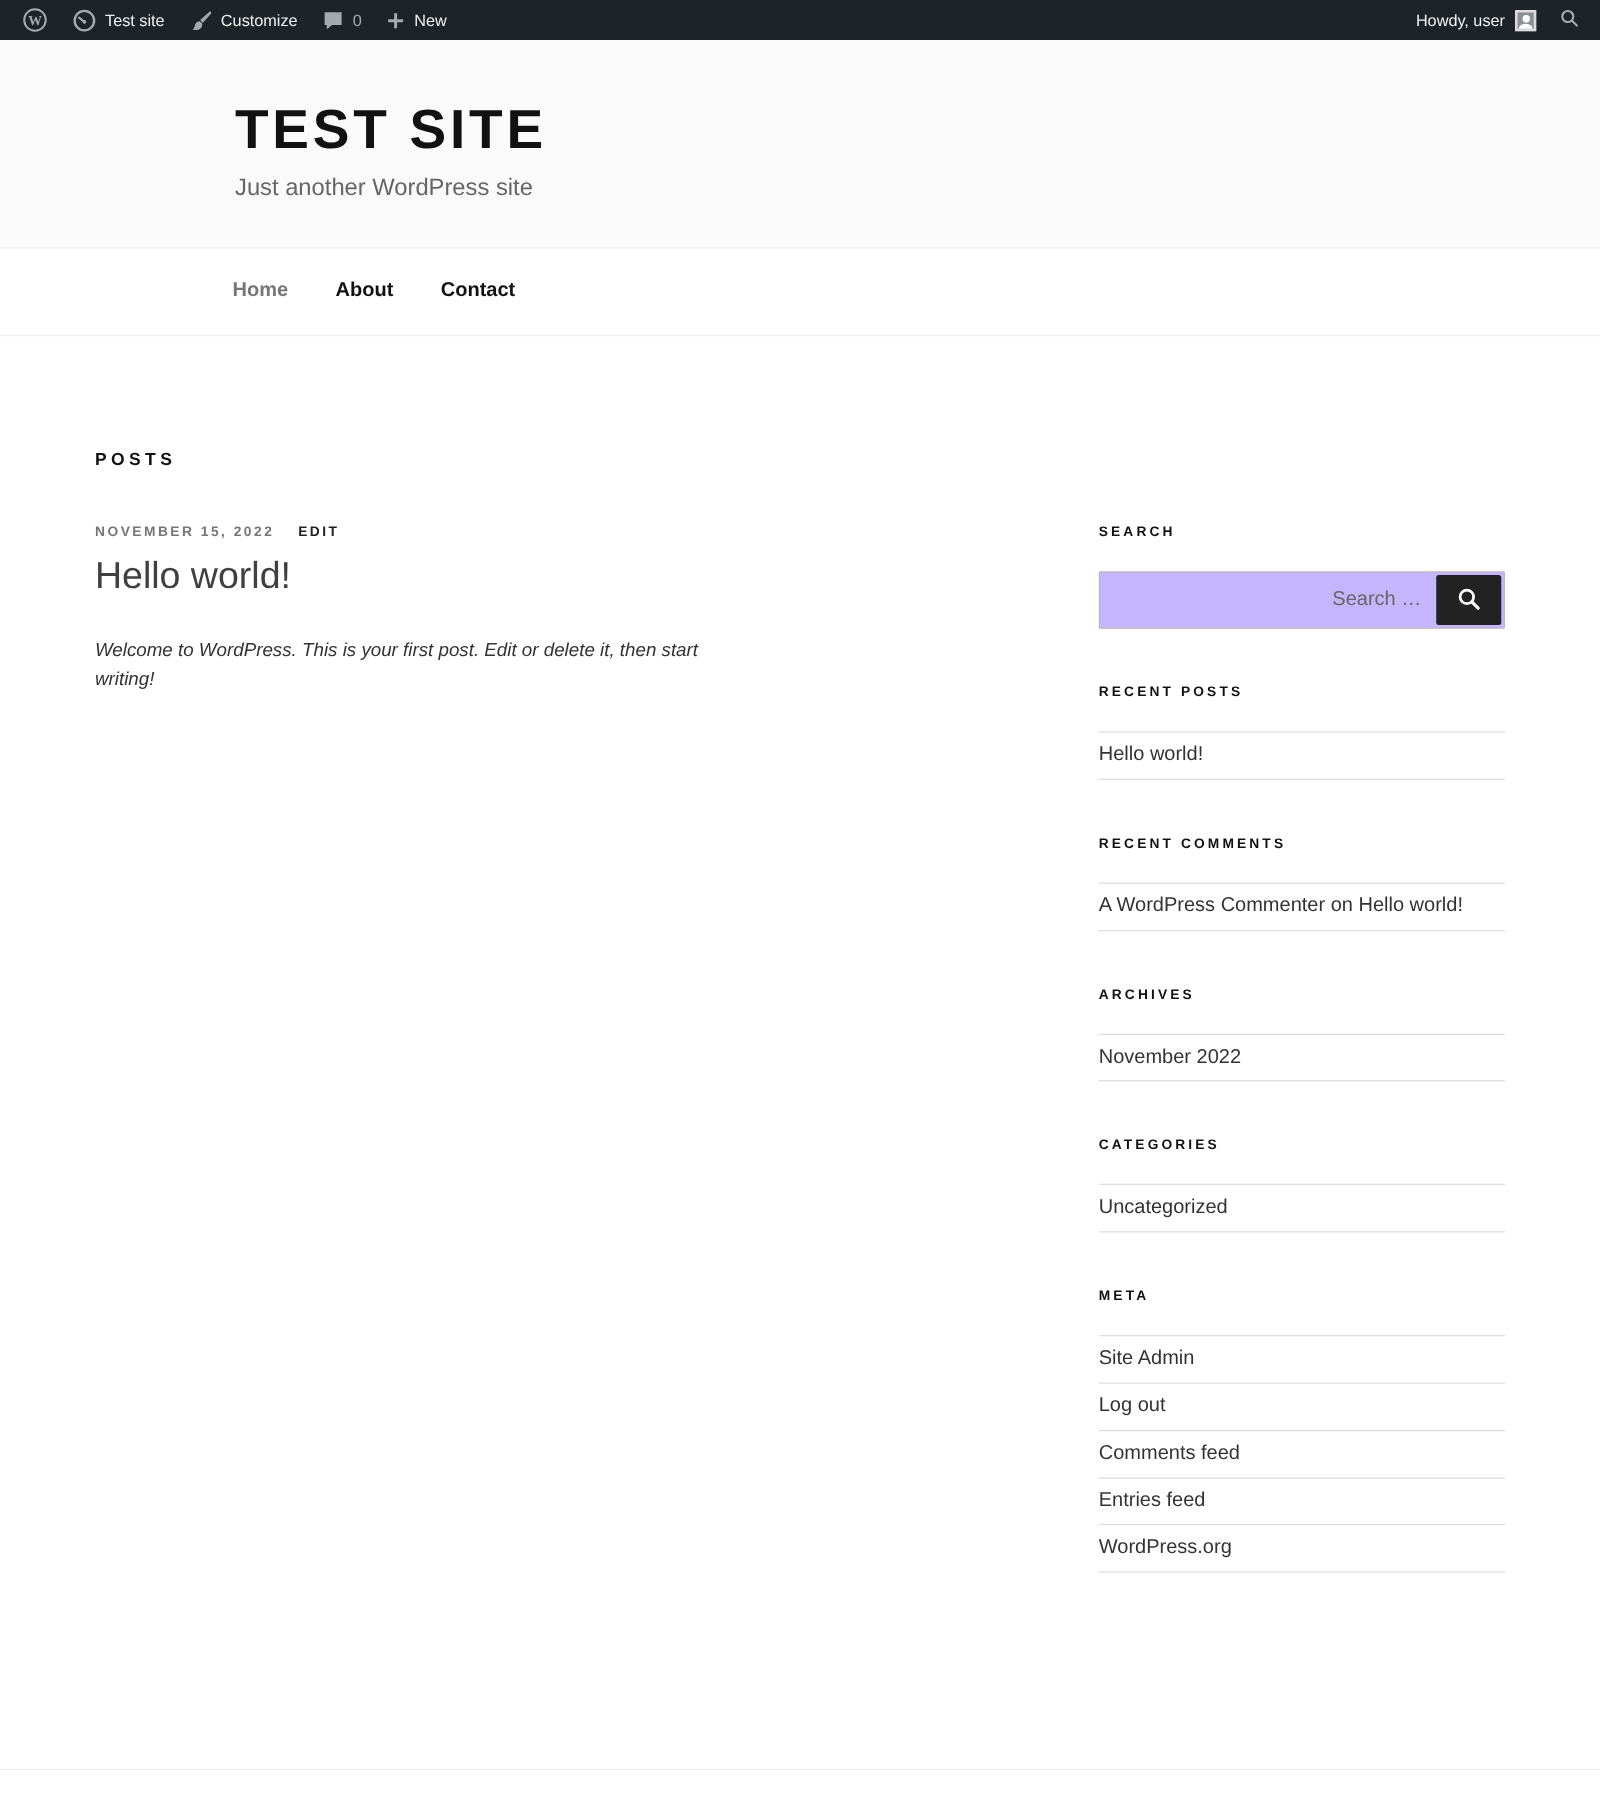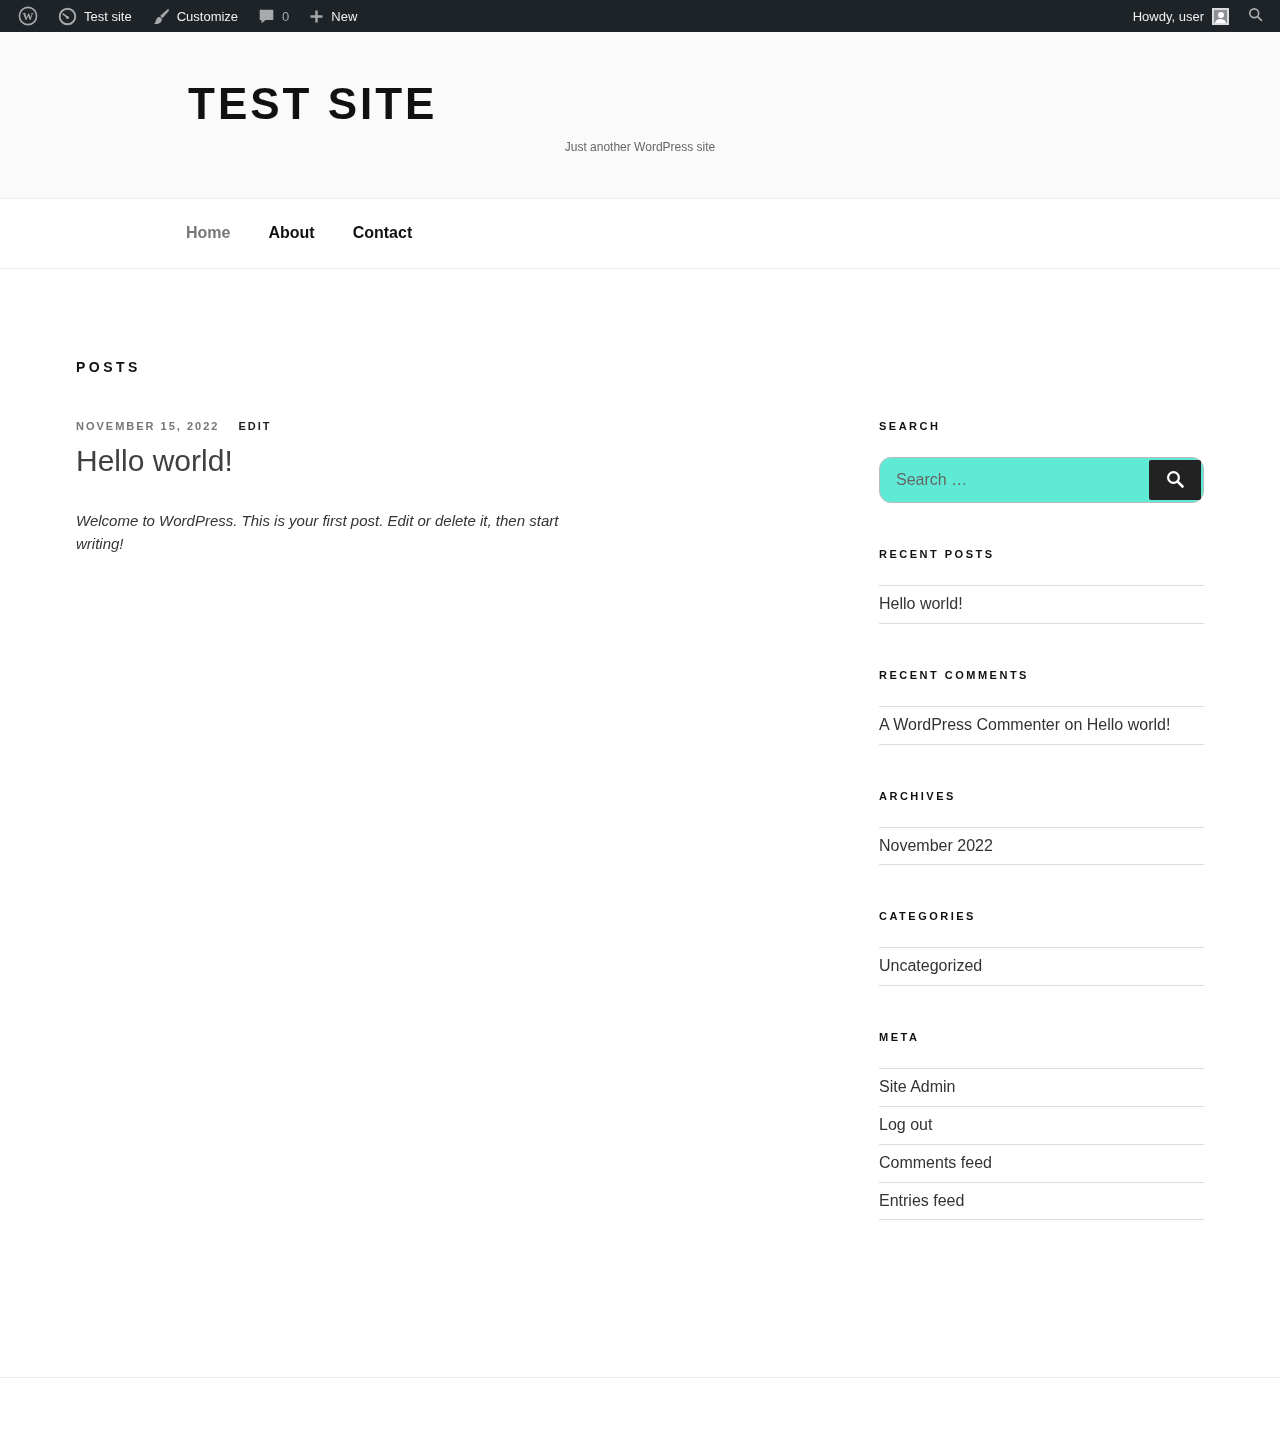--- a/index.html
+++ b/index.html
@@ -37,21 +37,21 @@
 
   
   #masthead {
     background:#fafafa; border-bottom:1px solid #eeeeee;
     padding:49px 188px 0 188px; height:167px;
   }
   .site-title {
     margin:0; font-size:44px; font-weight:800; letter-spacing:3px;
     color:#111; line-height:1.05;
   }
-  .site-tagline { margin:13px 0 0; font-size:12px; color:#666;text-align:center; }
+  .site-tagline { margin:13px 0 0; font-size:19px; color:#666; }
 
   
   #site-nav {
     background:#fff; border-bottom:1px solid #eeeeee;
     padding:25px 80px 26px 186px;
     text-align:center;
   }
   #site-nav ul { list-style:none; margin:0; padding:0; display:flex; }
   #site-nav li { margin-right:38px; }
   #site-nav a { text-decoration:none; font-size:16px; font-weight:700; color:#111; cursor:pointer; }
@@ -81,23 +81,24 @@
   }
   .widget-list { list-style:none; margin:0; padding:0; border-top:1px solid #dddddd; }
   .widget-list li {
     padding:8px 0; border-bottom:1px solid #dddddd;
     font-size:16px; color:#333; line-height:1.3; cursor:pointer;
   }
   .comment-link { color:#333; cursor:pointer; }
 
   .search-form { position:relative; margin-top:23px; }
   .search-input {
-    width:100%; height:46px; border:1px solid #bbb; border-radius:12px;
-    padding:0 66px 0 16px; font-size:16px; color:#333; background:#5eead4;
+    width:100%; height:46px; border:1px solid #bbb; border-radius:1px;
+    padding:0 66px 0 16px; font-size:16px; color:#333; background:#c4b5fd;
     font-family:"Liberation Sans", sans-serif;
+    text-align:right;
   }
   .search-input::placeholder { color:#666; }
   .search-submit {
     position:absolute; right:3px; top:3px; width:52px; height:40px;
     background:#222; border:none; border-radius:2px; cursor:pointer;
     display:flex; align-items:center; justify-content:center;
   }
 
   
   #colophon {
@@ -245,20 +246,21 @@
         </ul>
     </section>
 
     <section class="widget">
       <h3 class="widget-title">META</h3>
       <ul class="widget-list">
           <li>Site Admin</li>
           <li>Log out</li>
           <li>Comments feed</li>
           <li>Entries feed</li>
+          <li>WordPress.org</li>
         </ul>
     </section>
 
   </aside>
 </div>
 
 <footer id="colophon">
   
 </footer>
 

